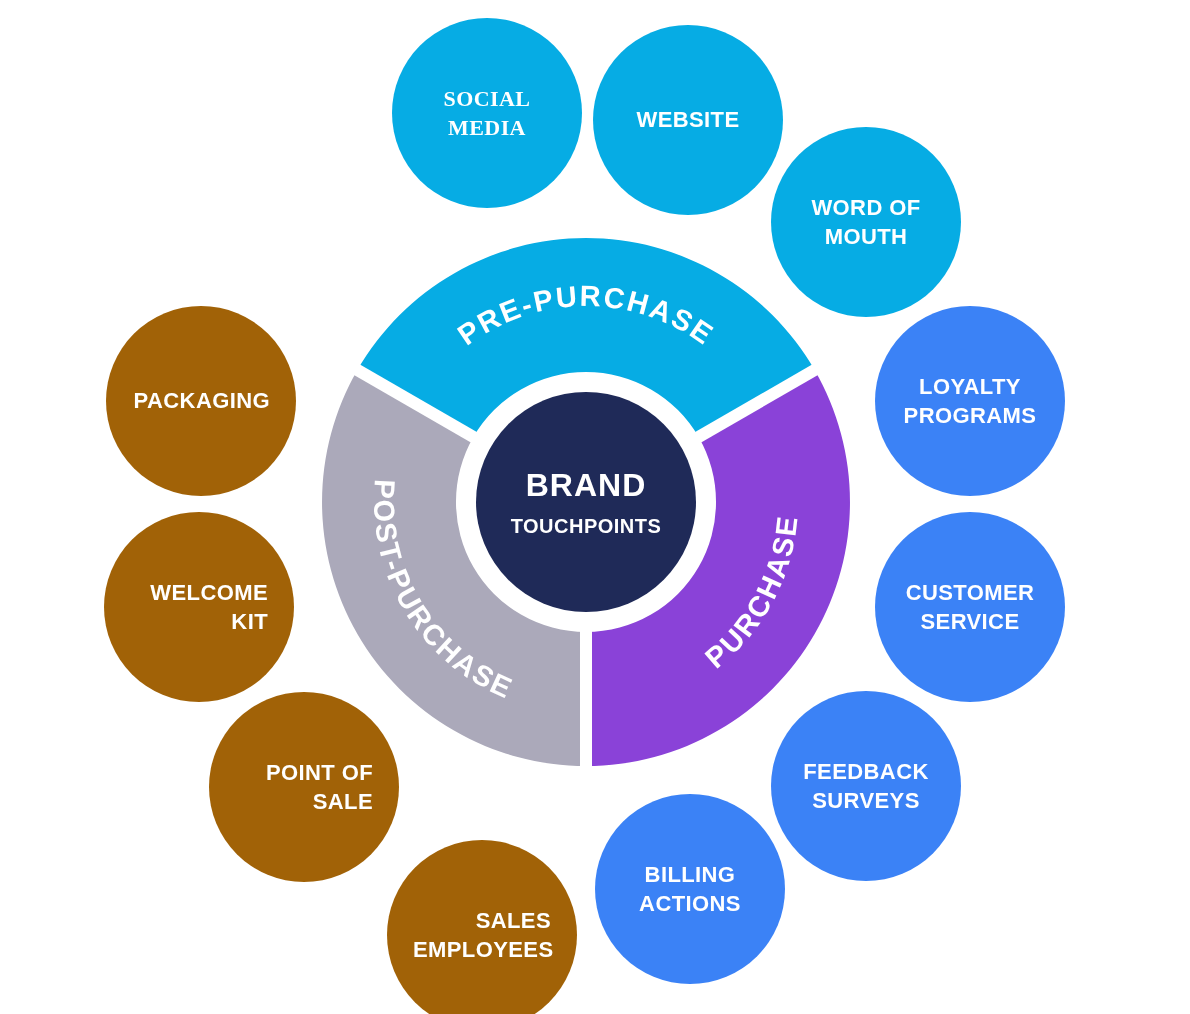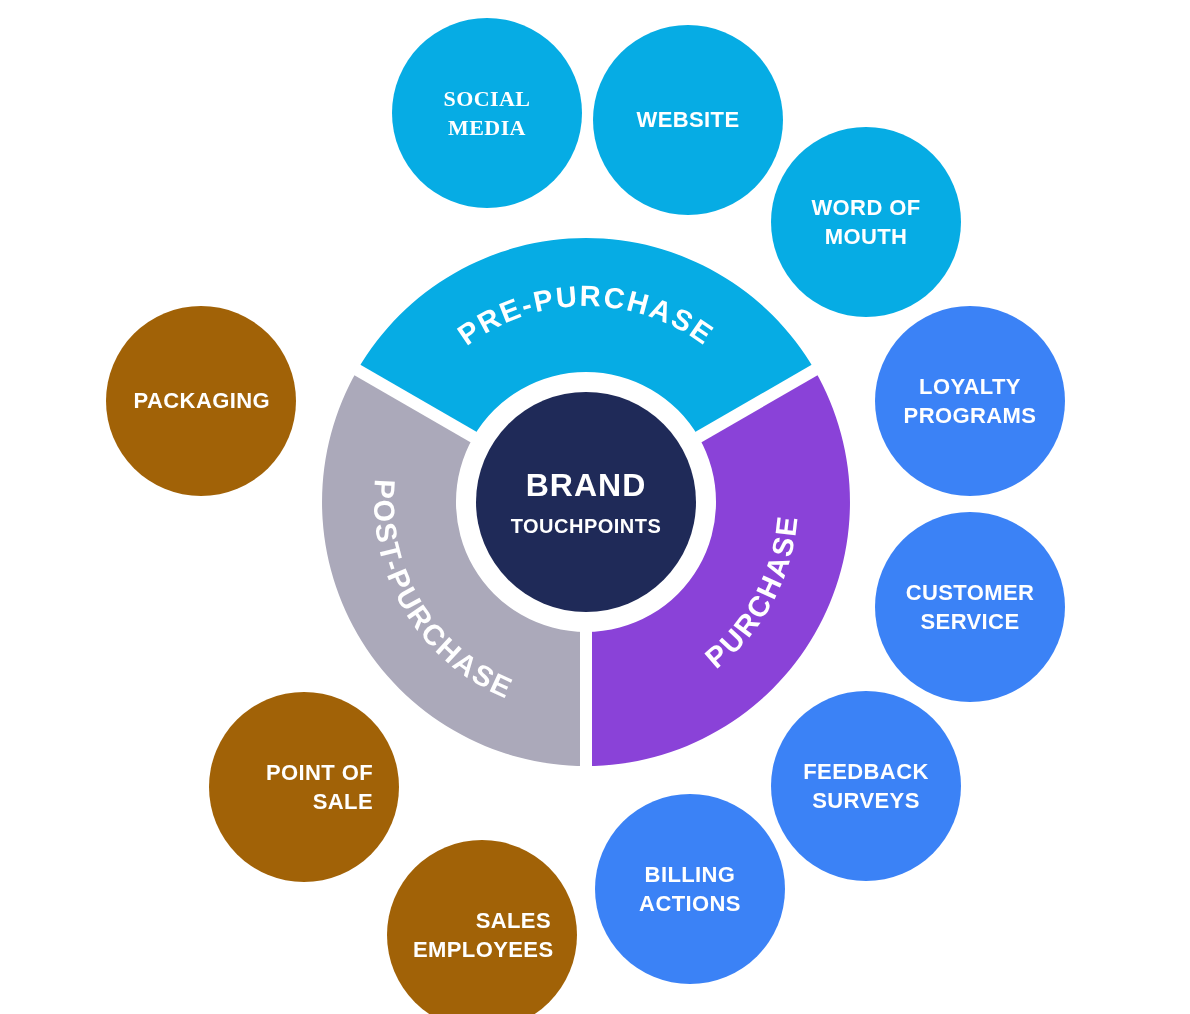--- a/index.html
+++ b/index.html
@@ -92,20 +92,23 @@
   </div>
   <div class="node node-purchase n6">
     <span class="lbl">FEEDBACK SURVEYS</span>
   </div>
   <div class="node node-purchase n7">
     <span class="lbl">BILLING ACTIONS</span>
   </div>
   <div class="node node-post n8">
     <span class="lbl">PACKAGING</span>
   </div>
+  <div class="node node-post n9">
+    <span class="lbl">WELCOME KIT</span>
+  </div>
   <div class="node node-post n10">
     <span class="lbl">POINT OF SALE</span>
   </div>
   <div class="node node-post n11">
     <span class="lbl">SALES EMPLOYEES</span>
   </div>
 
 </div>
 
 </body></html>

